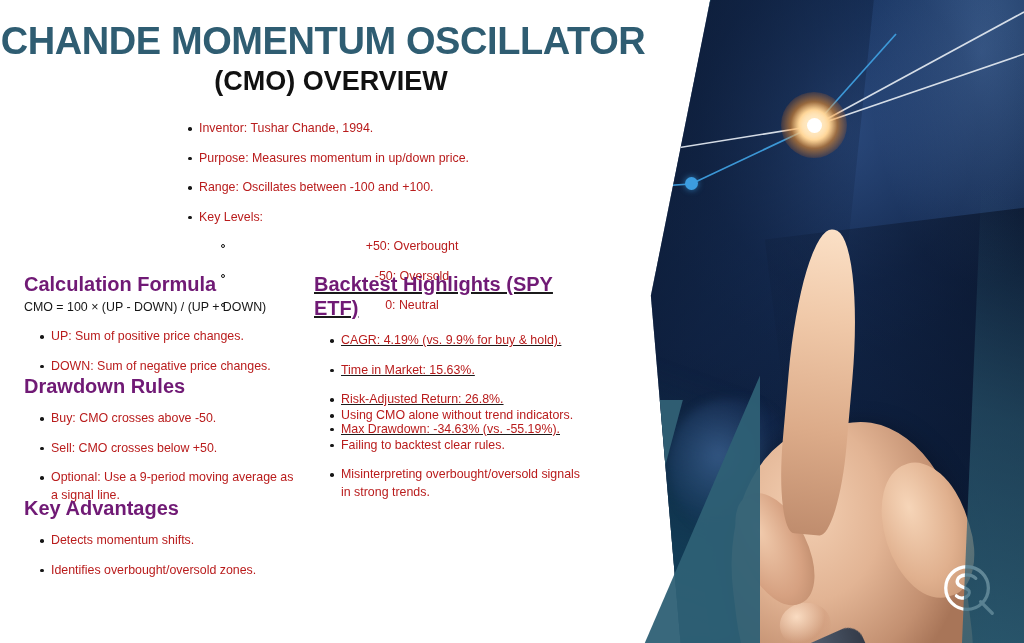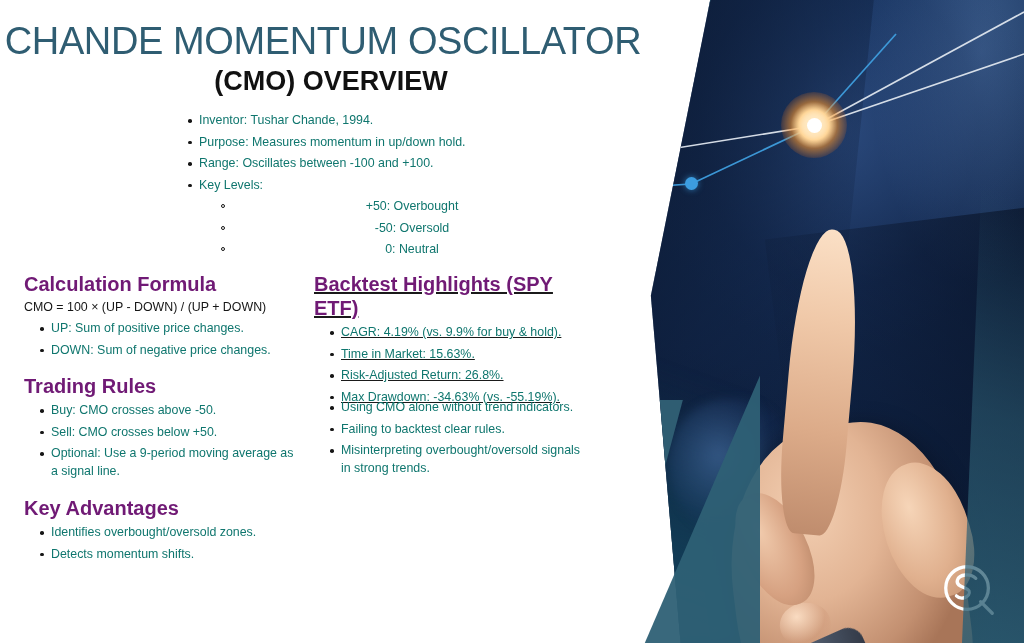--- a/index.html
+++ b/index.html
@@ -253,21 +253,21 @@
   .headline {
     position: absolute;
     left: 0;
     top: 22px;
     width: 646px;
     text-align: center;
   }
   .title-main {
     display: block;
     font-size: 38px;
-    font-weight: normal;
+    font-weight: bold;
     letter-spacing: -0.4px;
     color: #2f5d72;
     line-height: 1.05;
   }
   .title-sub {
     display: block;
     font-size: 27px;
     font-weight: bold;
     color: #111111;
     line-height: 1.2;
@@ -285,23 +285,23 @@
 
   ul.b, ul.sub {
     margin: 0;
     padding: 0 0 0 16px;
     list-style: none;
   }
   ul.b > li, ul.sub > li {
     position: relative;
     font-size: 12.4px;
     line-height: 17.5px;
-    color: #0f766e;
+    color: #b91c1c;
     padding-left: 11px;
-    margin: 4px 0 1px 0;
+    margin: 12px 0 1px 0;
   }
   ul.b > li::before {
     content: "";
     position: absolute;
     left: 0;
     top: 7px;
     width: 3.6px;
     height: 3.6px;
     border-radius: 50%;
     background: #161616;
@@ -403,21 +403,21 @@
   <div class="teal-edge-right"></div>
 
   <div class="headline">
     <span class="title-main">CHANDE MOMENTUM OSCILLATOR</span>
     <span class="title-sub"><span class="paren">(CMO)</span><span> OVERVIEW</span></span>
   </div>
 
   <div class="intro">
     <ul class="b">
       <li>Inventor: Tushar Chande, 1994.</li>
-      <li>Purpose: Measures momentum in up/down hold.</li>
+      <li>Purpose: Measures momentum in up/down price.</li>
       <li>Range: Oscillates between -100 and +100.</li>
       <li>
         <span>Key Levels:</span>
         <ul class="sub">
           <li>+50: Overbought</li>
           <li>-50: Oversold</li>
           <li>0: Neutral</li>
         </ul>
       </li>
     </ul>
@@ -426,33 +426,33 @@
   <div class="col-left blk-calc">
     <p class="sec-head">Calculation Formula</p>
     <p class="formula">CMO = 100 × (UP - DOWN) / (UP + DOWN)</p>
     <ul class="b">
       <li>UP: Sum of positive price changes.</li>
       <li>DOWN: Sum of negative price changes.</li>
     </ul>
   </div>
 
   <div class="col-left blk-rules">
-    <p class="sec-head">Trading Rules</p>
+    <p class="sec-head">Drawdown Rules</p>
     <ul class="b">
       <li>Buy: CMO crosses above -50.</li>
       <li>Sell: CMO crosses below +50.</li>
       <li>Optional: Use a 9-period moving average as a signal line.</li>
     </ul>
   </div>
 
   <div class="col-left blk-adv">
     <p class="sec-head">Key Advantages</p>
     <ul class="b">
+      <li>Detects momentum shifts.</li>
       <li>Identifies overbought/oversold zones.</li>
-      <li>Detects momentum shifts.</li>
     </ul>
   </div>
 
   <div class="col-right blk-backtest">
     <p class="sec-head">Backtest Highlights (SPY ETF)</p>
     <ul class="b">
       <li>CAGR: 4.19% (vs. 9.9% for buy &amp; hold).</li>
       <li>Time in Market: 15.63%.</li>
       <li>Risk-Adjusted Return: 26.8%.</li>
       <li>Max Drawdown: -34.63% (vs. -55.19%).</li>

